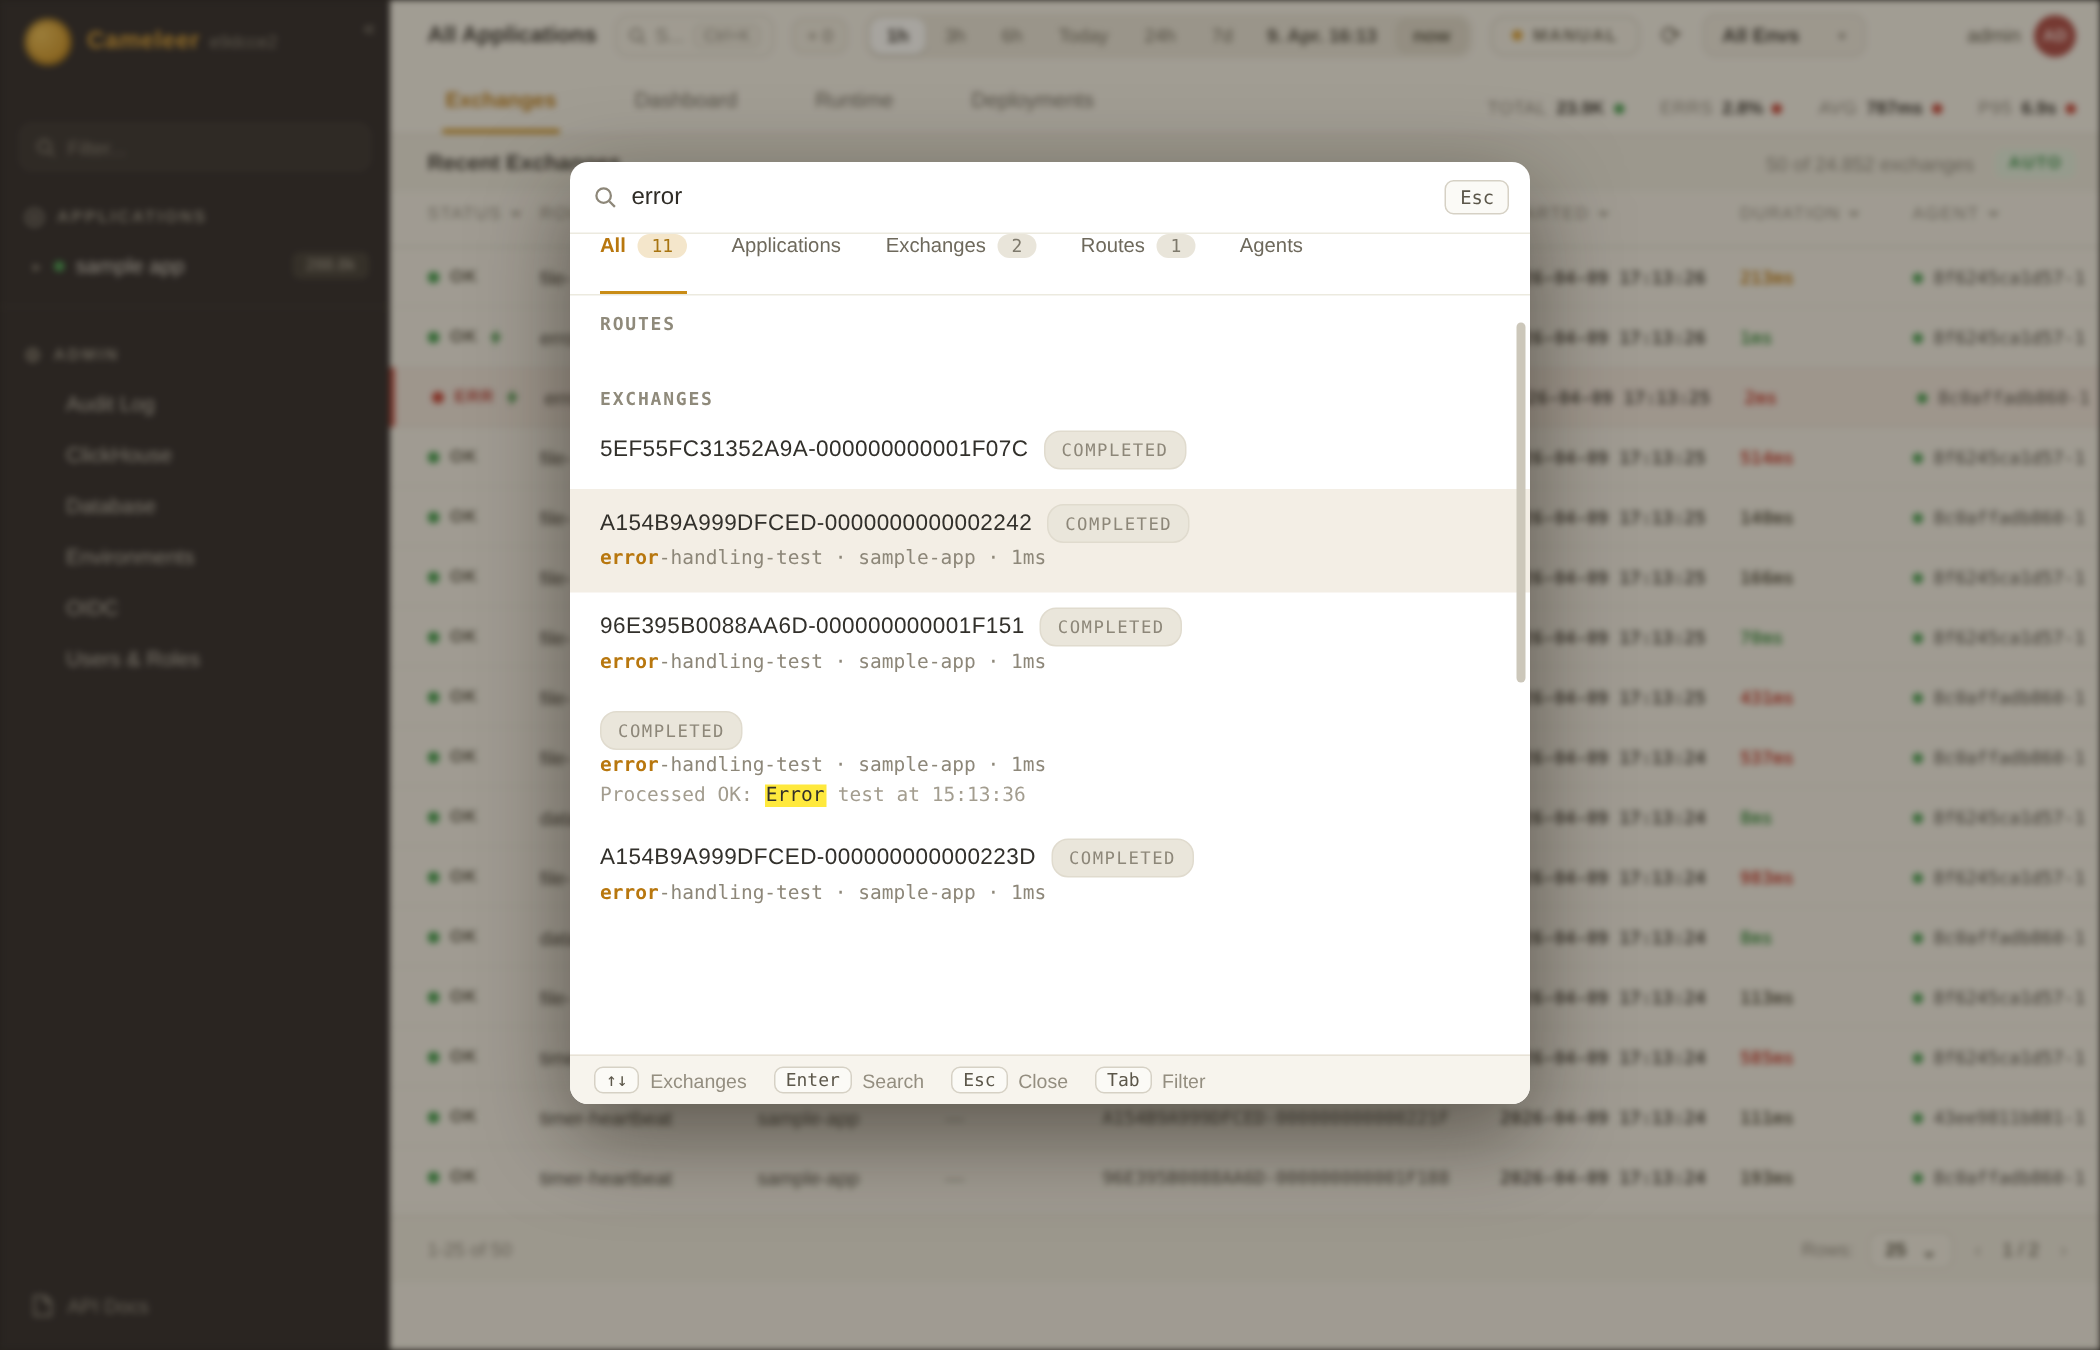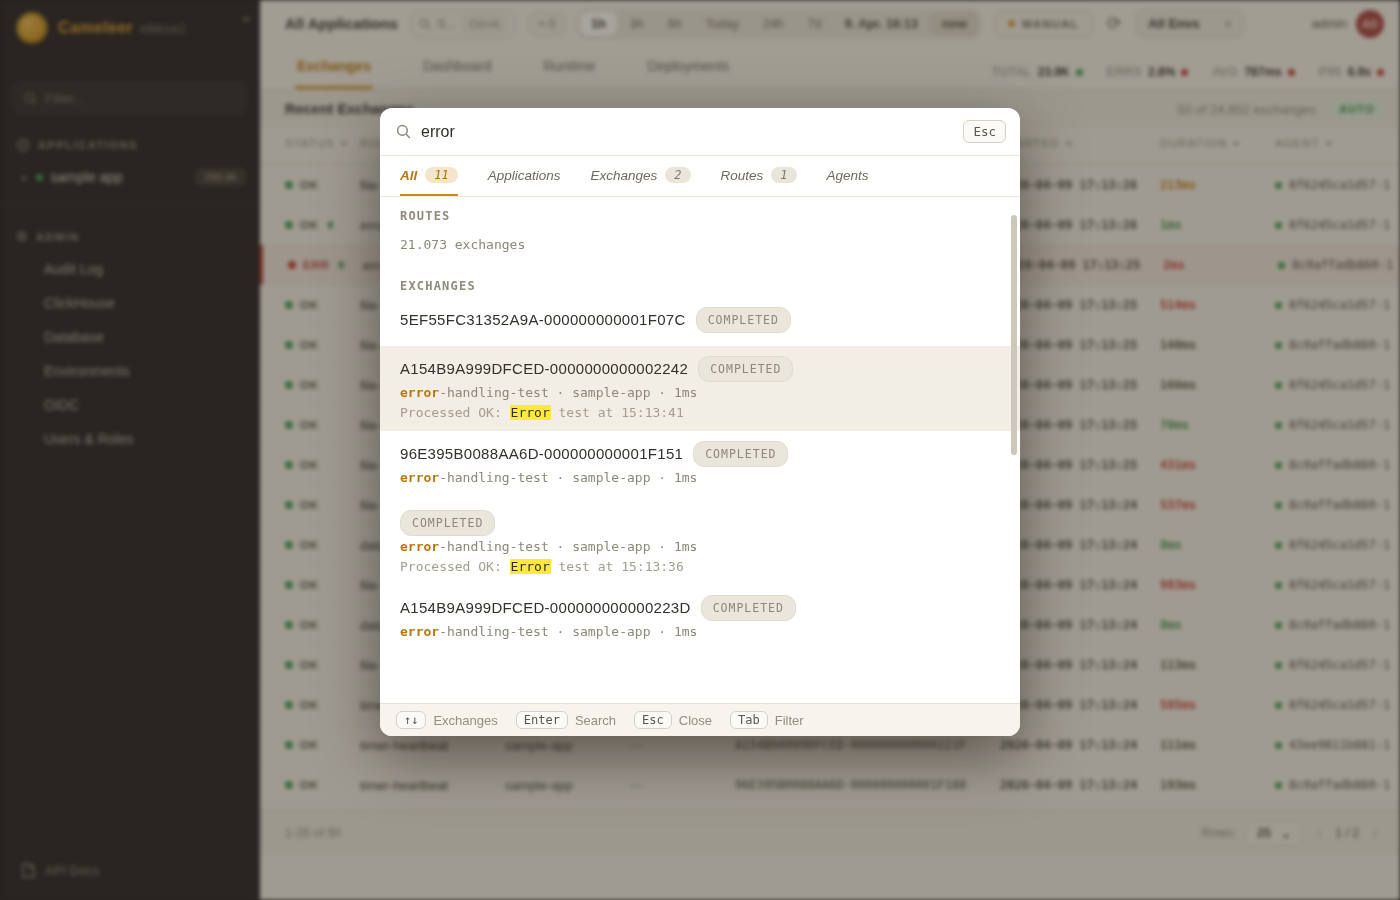--- a/index.html
+++ b/index.html
@@ -107,21 +107,21 @@
 
   
   .modal { position:absolute; left:380px; top:108px; width:640px; height:628px; background:#ffffff;
     border-radius:12px; box-shadow:0 20px 60px rgba(25,20,10,0.5); z-index:100; overflow:hidden; }
   .msearch { height:48px; display:flex; align-items:center; gap:10px; padding:0 14px 0 16px; border-bottom:1px solid #eceadf; }
   .msearch input { flex:1; border:none; outline:none; font-size:16px; color:#2f2c26;
     font-family:"Liberation Sans", sans-serif; background:transparent; }
   .esc-key { border:1px solid #d6d1c5; border-radius:6px; background:#fbfaf6; color:#5c574a;
     font-size:12.5px; padding:3px 9px; font-family:"DejaVu Sans Mono", monospace; }
   .mtabs { height:41px; display:flex; align-items:stretch; gap:30px; padding:0 20px; border-bottom:1px solid #eceadf; }
-  .mtab { display:flex; align-items:center; gap:8px; font-size:13.5px; color:#6e695c; border-bottom:2px solid transparent;font-style:italic; }
+  .mtab { display:flex; align-items:flex-start; gap:8px; font-size:13.5px; color:#6e695c; border-bottom:2px solid transparent; }
   .mtab.active { color:#b8770e; font-weight:bold; border-bottom-color:#c98c16; }
   .mcount { font-family:"DejaVu Sans Mono", monospace; font-size:12px; background:#e9e5da; color:#7e796c;
     border-radius:10px; padding:1px 9px; font-weight:normal; }
   .mtab.active .mcount { background:#f4e6cb; color:#a87410; }
   .mlist { position:relative; height:506px; overflow:hidden; }
   .mscroll { position:absolute; right:3px; top:18px; width:6px; height:240px; border-radius:3px; background:#ccc7ba; }
   .ghead { padding:12px 20px 4px 20px; font-family:"DejaVu Sans Mono", monospace; font-size:12px;
     letter-spacing:1.2px; color:#8f8a7b; font-weight:bold; }
   .ritem, .eitem { padding:10px 20px; }
   .eitem.selected { background:#f3eee5; }
@@ -645,37 +645,35 @@
     <span class="mcount">1</span>
   </div>
       <div class="mtab">
     <span>Agents</span>
 
   </div>
     </div>
   <div class="mlist">
     <div class="ghead">ROUTES</div>
       <div class="ritem">
-    <div class="isub">21.073 exchanges</div>
   </div>
       <div class="ghead">EXCHANGES</div>
       <div class="eitem">
     <div class="ititle">
       <span class="tmain">5EF55FC31352A9A-000000000001F07C</span>
       <span class="ibadge">COMPLETED</span>
     </div>
 
   </div>
       <div class="eitem selected">
     <div class="ititle">
       <span class="tmain">A154B9A999DFCED-0000000000002242</span>
       <span class="ibadge">COMPLETED</span>
     </div>
     <div class="isub"><span class="shl">error</span><span>-handling-test · sample-app · 1ms</span></div>
-    <div class="detail">Processed OK: <span class="hl">Error</span> test at 15:13:41</div>
   </div>
       <div class="eitem">
     <div class="ititle">
       <span class="tmain">96E395B0088AA6D-000000000001F151</span>
       <span class="ibadge">COMPLETED</span>
     </div>
     <div class="isub"><span class="shl">error</span><span>-handling-test · sample-app · 1ms</span></div>
   </div>
       <div class="eitem">
     <div class="ititle">

